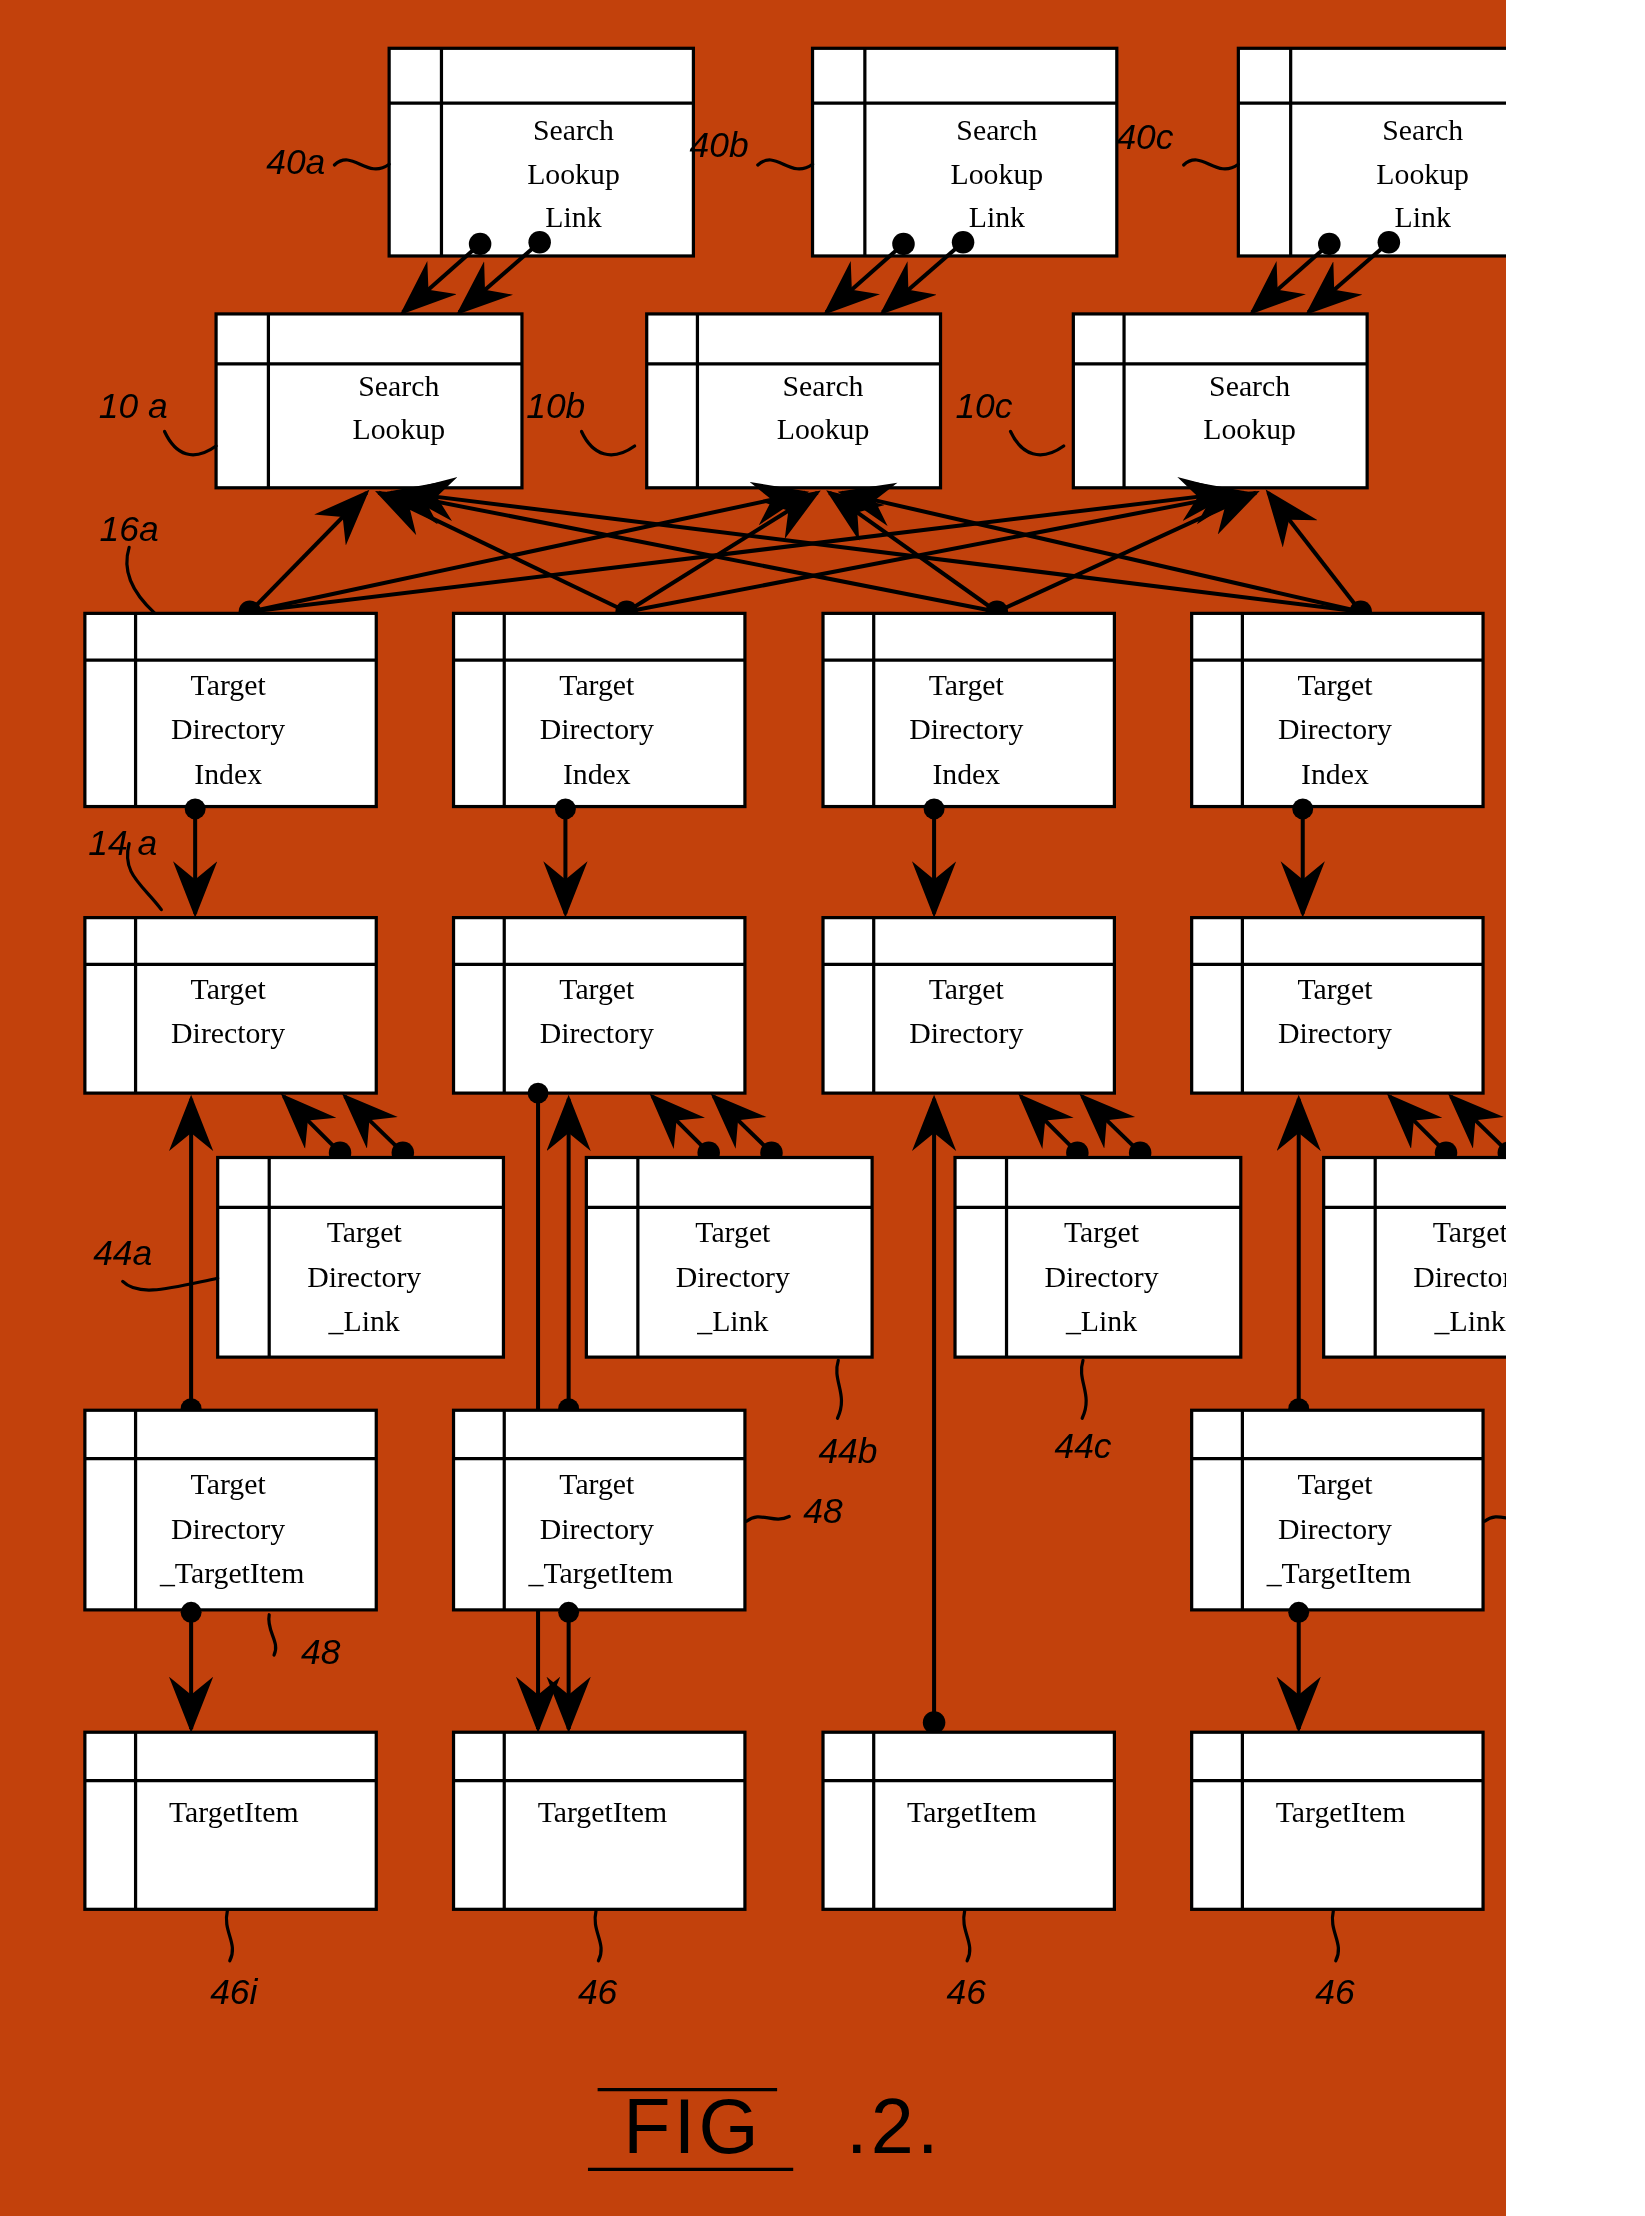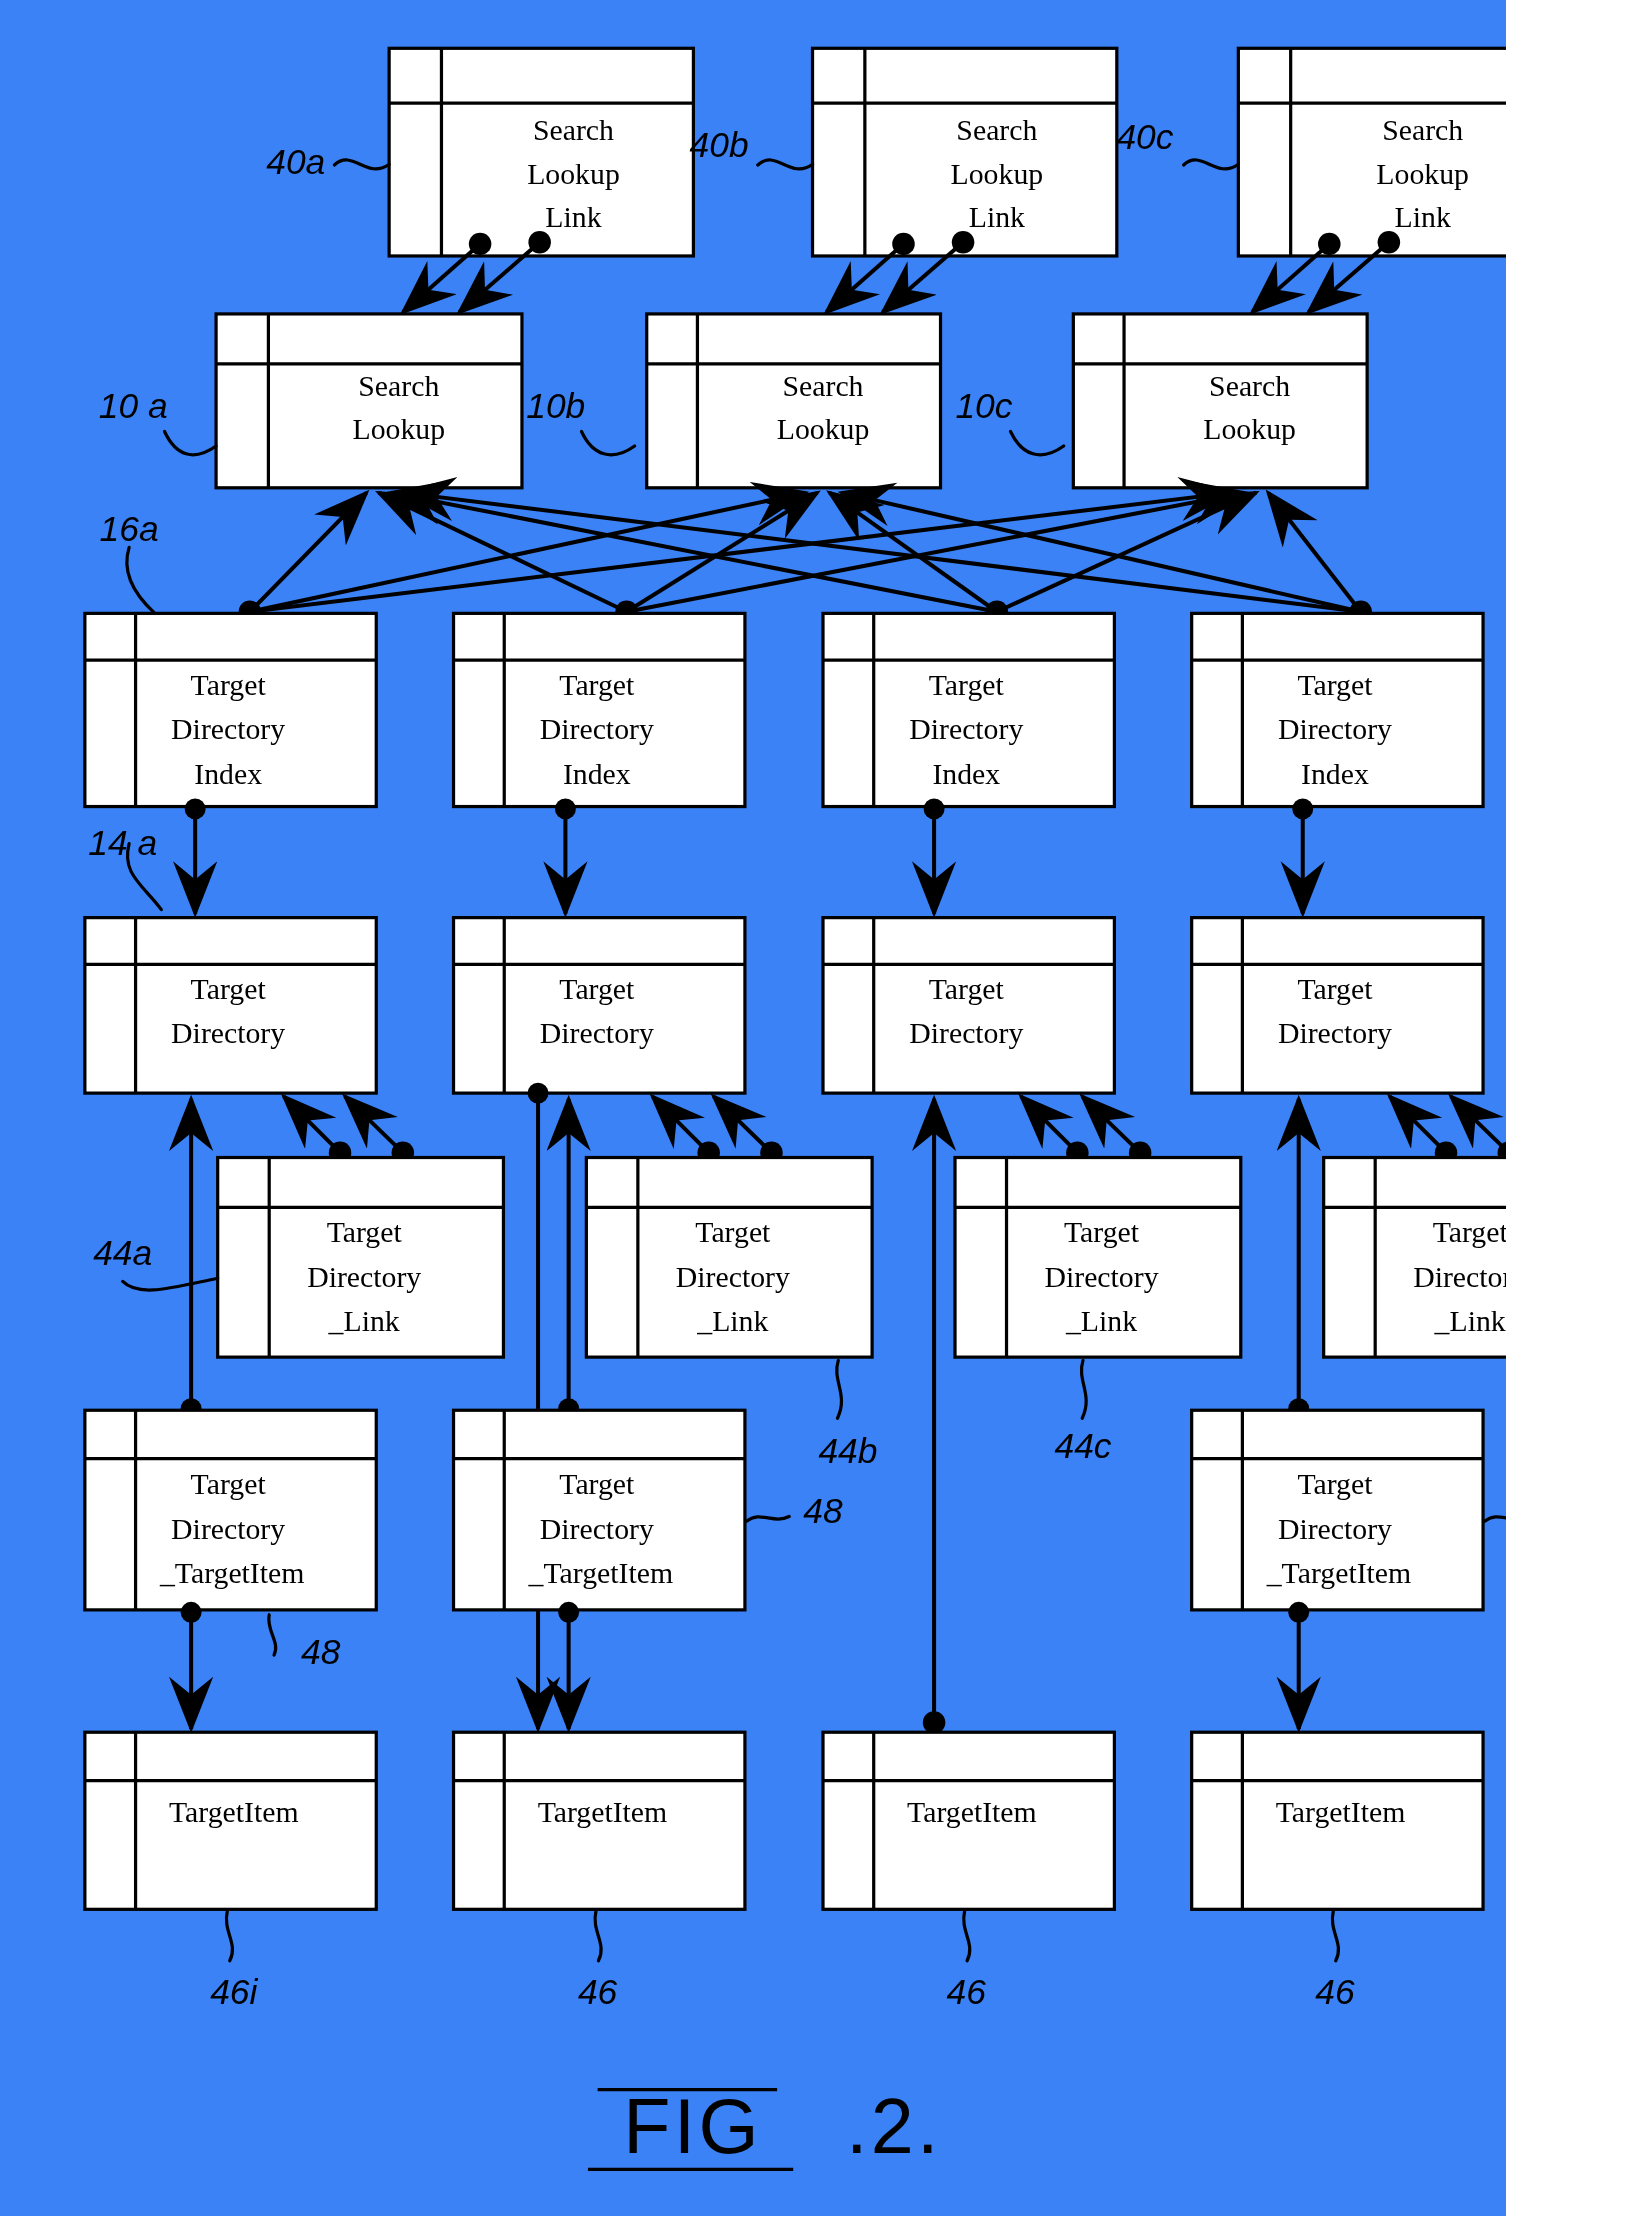--- a/index.html
+++ b/index.html
@@ -1,17 +1,17 @@
 <!DOCTYPE html>
 <html style="font-size:13px"><head>
 <meta charset="utf-8">
 <style>
   html,body{margin:0;padding:0;background:#ffffff;}
   body{width:1646px;height:2216px;font-family:"Liberation Serif",serif;}
-  #sheet{position:relative;width:1506px;height:2216px;overflow:hidden;background:#3b82f6;}
+  #sheet{position:relative;width:1506px;height:2216px;overflow:hidden;background:#c2410c;}
   svg{position:absolute;left:0;top:0;width:1646px;height:2216px;}
   .boxlabel{
     font-family:"Liberation Serif",serif;
     font-size:37px;
     fill:#000;
     text-anchor:middle;
     dominant-baseline:middle;
   }
   .refnum{
     font-family:"Liberation Sans",sans-serif;

